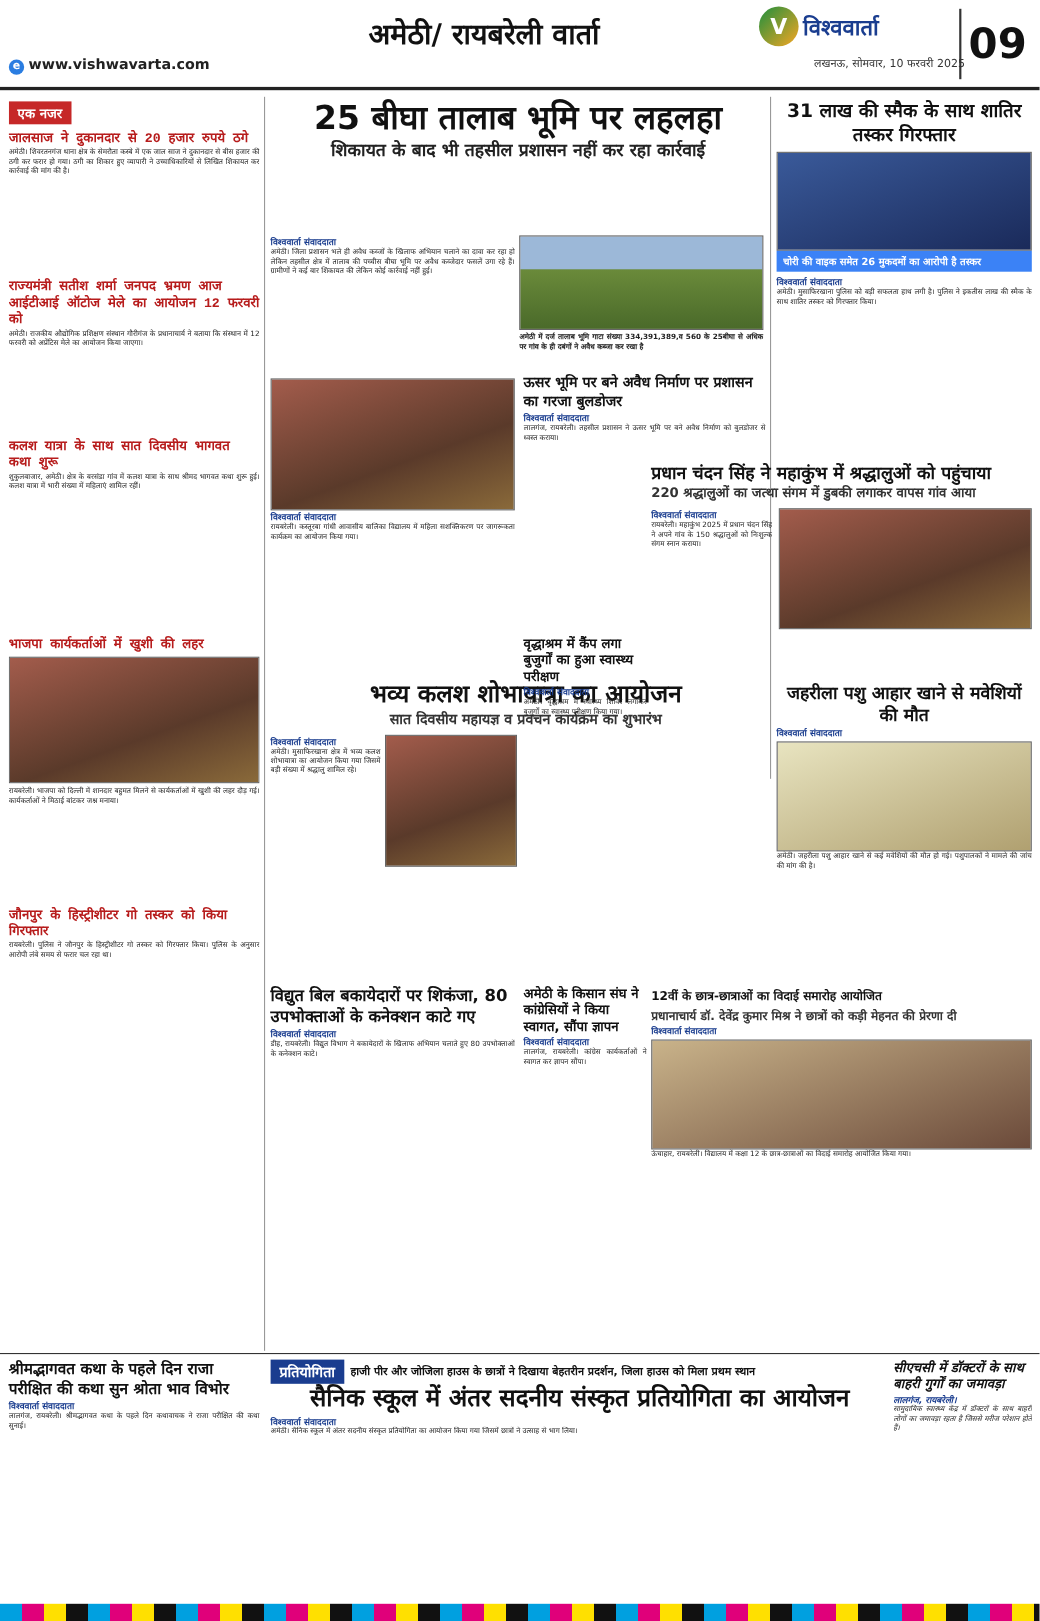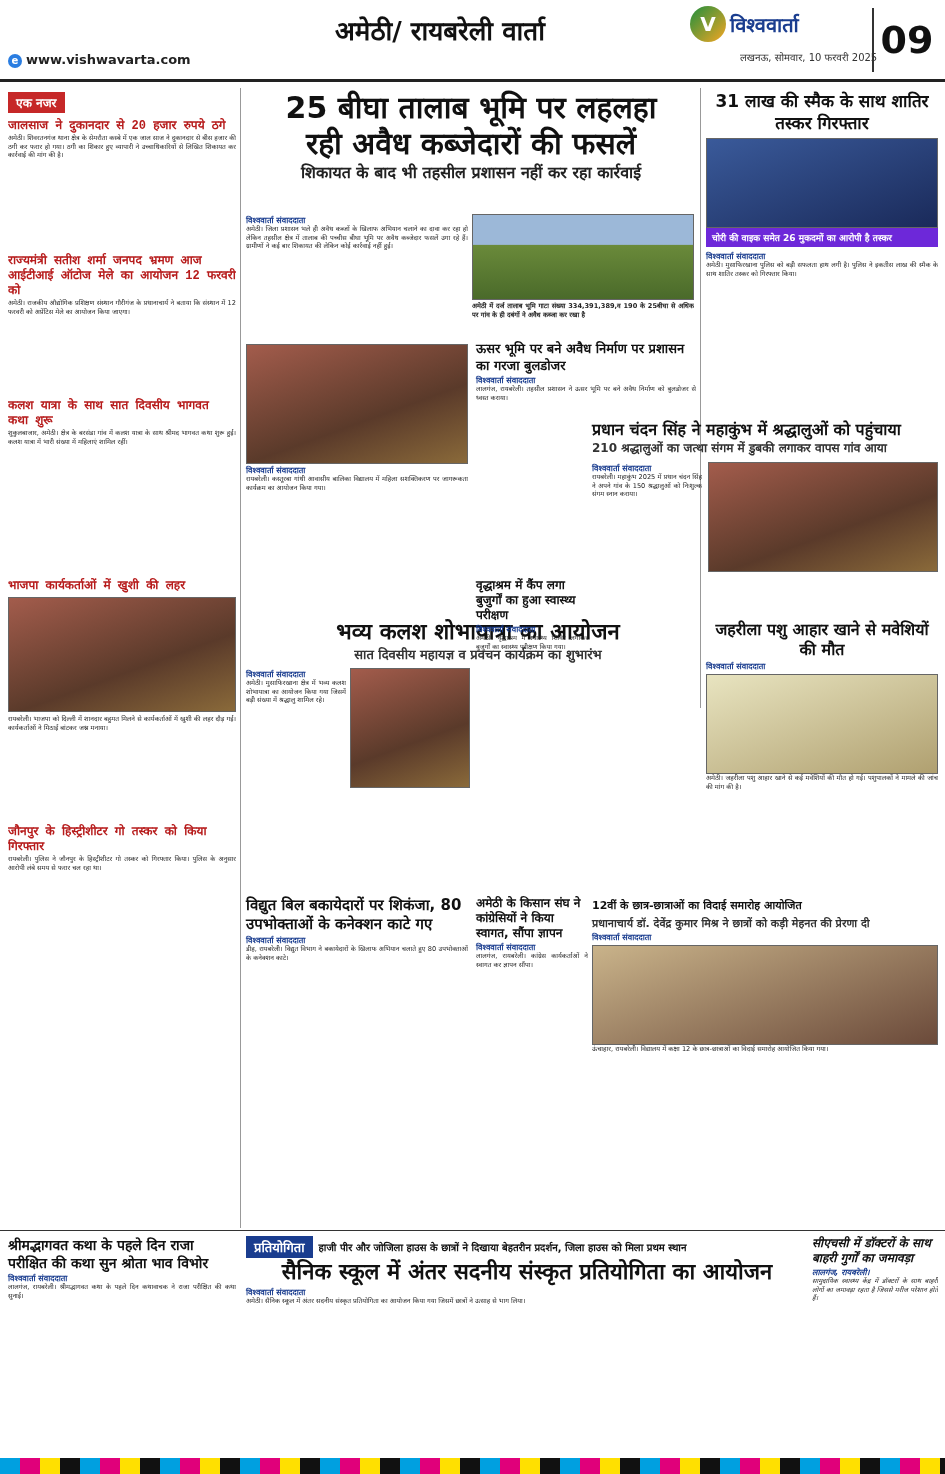--- a/index.html
+++ b/index.html
@@ -21,21 +21,21 @@
   .h-black { font-weight: bold; color: #111; }
   .byline { font-size: 8px; font-weight: bold; color: #1a3d8f; }
   .photo { background: linear-gradient(160deg,#7a8a6a,#4a5a40); border: 1px solid #666; }
   .photo.crowd { background: linear-gradient(160deg,#a35c4c,#5a3a2a 60%,#8a6a3a); }
   .photo.green { background: linear-gradient(180deg,#9cb8d8 0%,#9cb8d8 35%,#6a8a3a 36%,#4a6a2a 100%); }
   .photo.indoor { background: linear-gradient(160deg,#c9b38a,#6b4a3a); }
   .photo.blue { background: linear-gradient(160deg,#3a5a9a,#1a2a5a); }
   .photo.sacks { background: linear-gradient(160deg,#e8e4c0,#b0a070); }
   .rule-h { background: #333; height: 1px; }
   .tag-box { background: #1a3d8f; color: #fff; font-size: 13px; font-weight: bold; padding: 2px 8px; }
-  .caption-dark { background: #6d28d9; color: #fff; font-size: 9px; font-weight: bold; padding: 3px 6px; }
+  .caption-dark { background: #3b82f6; color: #fff; font-size: 9px; font-weight: bold; padding: 3px 6px; }
   .footer-bar { left: 0; top: 1458px; width: 945px; height: 16px; background: repeating-linear-gradient(90deg,#00a0e0 0 20px,#e0007a 20px 40px,#ffe000 40px 60px,#111 60px 80px); }
 </style>
 </head>
 <body>
 
 <div class="abs hdr">
   <div class="abs hdr-url"><span class="ie">e</span><span>www.vishwavarta.com</span></div>
   <div class="abs hdr-section">अमेठी/ रायबरेली वार्ता</div>
   <div class="abs logo"><span class="mark">V</span><span class="name">विश्ववार्ता</span></div>
   <div class="abs hdr-date">लखनऊ, सोमवार, 10 फरवरी 2025</div>
@@ -66,29 +66,28 @@
   </div>
   <div>
     <div class="h-red">जौनपुर के हिस्ट्रीशीटर गो तस्कर को किया गिरफ्तार</div>
     <div class="body-text" style="height:160px;">रायबरेली। पुलिस ने जौनपुर के हिस्ट्रीशीटर गो तस्कर को गिरफ्तार किया। पुलिस के अनुसार आरोपी लंबे समय से फरार चल रहा था।</div>
   </div>
 </div>
 <div class="abs col-rule" style="left:240px;top:88px;height:1140px;"></div>
 
 <div class="abs" style="left:246px;top:90px;width:450px;">
   <div class="h-black" style="font-size:30px;line-height:36px;text-align:center;">25 बीघा तालाब भूमि पर लहलहा</div>
-  <div class="h-black" style="font-size:30px;line-height:36px;text-align:center;">रही अवैध कब्जेदारों की फसलें</div>
   <div class="h-black" style="font-size:16px;line-height:22px;text-align:center;color:#222;">शिकायत के बाद भी तहसील प्रशासन नहीं कर रहा कार्रवाई</div>
 </div>
 <div class="abs" style="left:246px;top:214px;width:222px;">
   <div class="byline">विश्ववार्ता संवाददाता</div>
   <div class="body-text" style="height:120px;">अमेठी। जिला प्रशासन भले ही अवैध कब्जों के खिलाफ अभियान चलाने का दावा कर रहा हो लेकिन तहसील क्षेत्र में तालाब की पच्चीस बीघा भूमि पर अवैध कब्जेदार फसलें उगा रहे हैं। ग्रामीणों ने कई बार शिकायत की लेकिन कोई कार्रवाई नहीं हुई।</div>
 </div>
 <div class="abs photo green" style="left:472px;top:214px;width:222px;height:86px;"></div>
-<div class="abs body-text" style="left:472px;top:302px;width:222px;height:34px;font-weight:bold;">अमेठी में दर्ज तालाब भूमि गाटा संख्या 334,391,389,व 190 के 25बीघा से अधिक पर गांव के ही दबंगों ने अवैध कब्जा कर रखा है</div>
+<div class="abs body-text" style="left:472px;top:302px;width:222px;height:34px;font-weight:bold;">अमेठी में दर्ज तालाब भूमि गाटा संख्या 334,391,389,व 560 के 25बीघा से अधिक पर गांव के ही दबंगों ने अवैध कब्जा कर रखा है</div>
 
 <div class="abs col-rule" style="left:700px;top:88px;height:620px;"></div>
 <div class="abs" style="left:706px;top:90px;width:232px;">
   <div class="h-black" style="font-size:17px;line-height:22px;text-align:center;">31 लाख की स्मैक के साथ शातिर तस्कर गिरफ्तार</div>
   <div class="photo blue" style="height:90px;margin-top:4px;"></div>
   <div class="caption-dark">चोरी की वाइक समेत 26 मुकदमों का आरोपी है तस्कर</div>
   <div class="byline" style="margin-top:3px;">विश्ववार्ता संवाददाता</div>
   <div class="body-text" style="height:120px;">अमेठी। मुसाफिरखाना पुलिस को बड़ी सफलता हाथ लगी है। पुलिस ने इकतीस लाख की स्मैक के साथ शातिर तस्कर को गिरफ्तार किया।</div>
 </div>
 
@@ -99,21 +98,21 @@
 </div>
 
 <div class="abs" style="left:476px;top:340px;width:220px;">
   <div class="h-black" style="font-size:13px;line-height:17px;">ऊसर भूमि पर बने अवैध निर्माण पर प्रशासन का गरजा बुलडोजर</div>
   <div class="byline">विश्ववार्ता संवाददाता</div>
   <div class="body-text" style="height:120px;">लालगंज, रायबरेली। तहसील प्रशासन ने ऊसर भूमि पर बने अवैध निर्माण को बुलडोजर से ध्वस्त कराया।</div>
 </div>
 
 <div class="abs" style="left:592px;top:420px;width:346px;">
   <div class="h-black" style="font-size:16px;line-height:20px;">प्रधान चंदन सिंह ने महाकुंभ में श्रद्धालुओं को पहुंचाया</div>
-  <div class="h-black" style="font-size:12px;line-height:16px;color:#333;">210 श्रद्धालुओं का जत्था संगम में डुबकी लगाकर वापस गांव आया</div>
+  <div class="h-black" style="font-size:12px;line-height:16px;color:#333;">220 श्रद्धालुओं का जत्था संगम में डुबकी लगाकर वापस गांव आया</div>
 </div>
 <div class="abs" style="left:592px;top:462px;width:110px;">
   <div class="byline">विश्ववार्ता संवाददाता</div>
   <div class="body-text" style="height:100px;">रायबरेली। महाकुंभ 2025 में प्रधान चंदन सिंह ने अपने गांव के 150 श्रद्धालुओं को निःशुल्क संगम स्नान कराया।</div>
 </div>
 <div class="abs photo crowd" style="left:708px;top:462px;width:230px;height:110px;"></div>
 
 <div class="abs" style="left:246px;top:618px;width:464px;">
   <div class="h-black" style="font-size:22px;line-height:28px;text-align:center;">भव्य कलश शोभायात्रा का आयोजन</div>
   <div class="h-black" style="font-size:13px;line-height:17px;text-align:center;color:#333;">सात दिवसीय महायज्ञ व प्रवचन कार्यक्रम का शुभारंभ</div>

